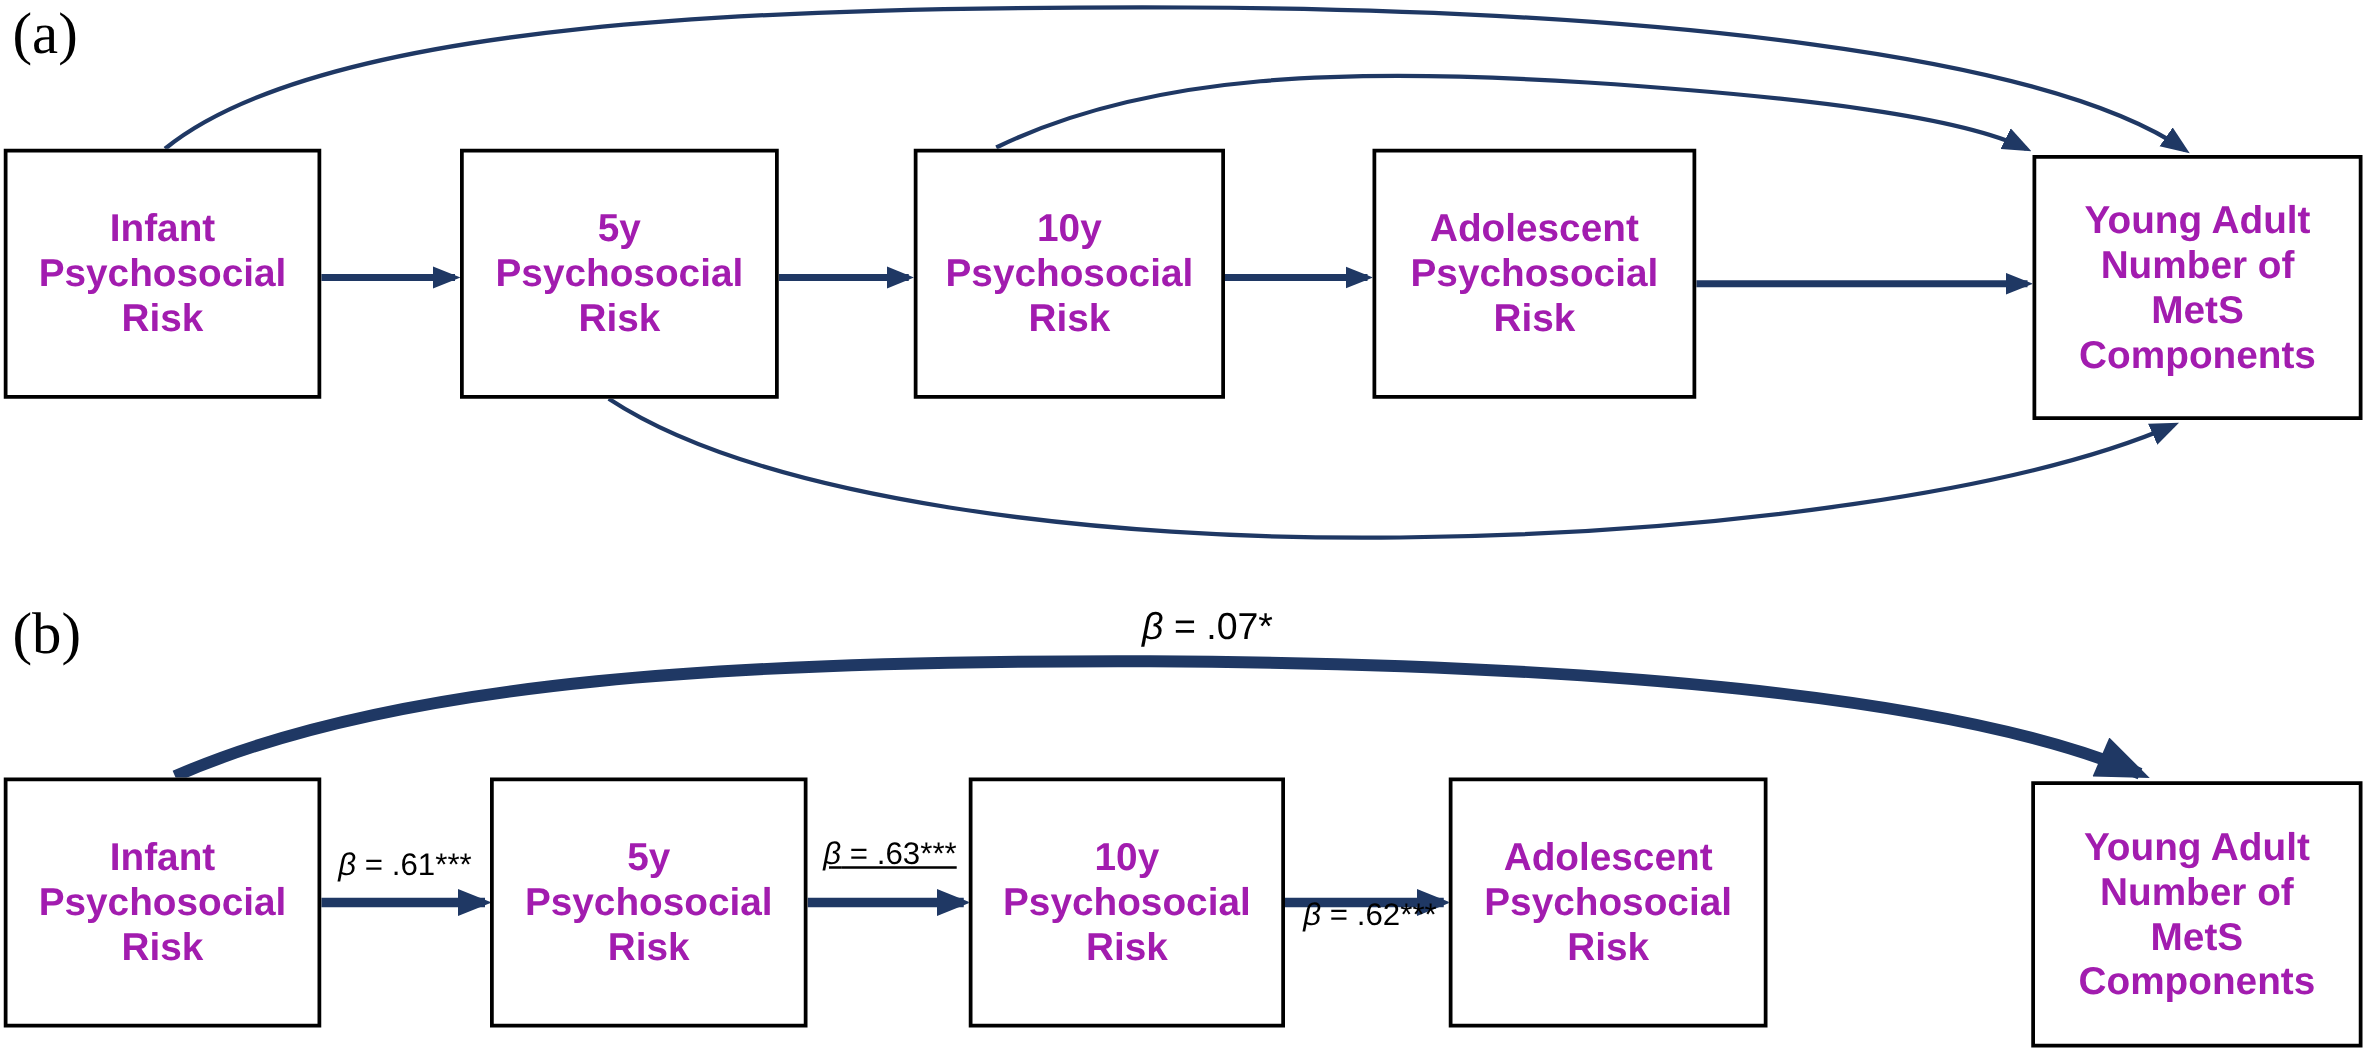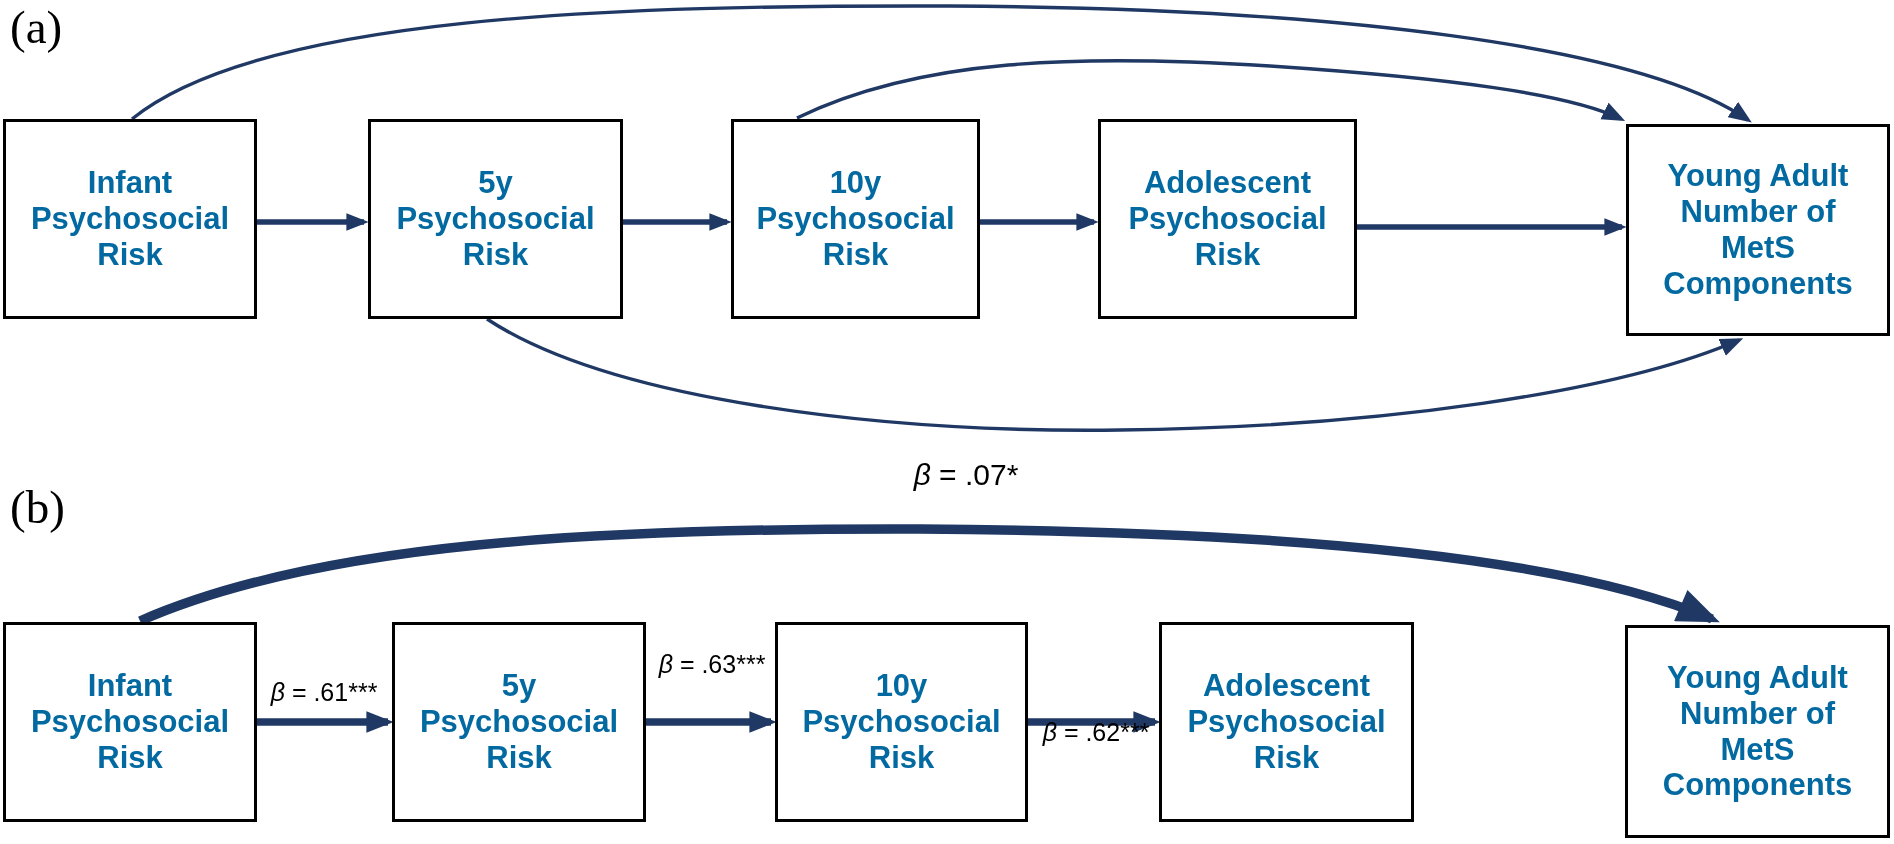--- a/index.html
+++ b/index.html
@@ -21,21 +21,21 @@
     box-sizing:border-box;
     background:#ffffff;
     border:3px solid #000000;
     display:flex;
     align-items:center;
     justify-content:center;
     text-align:center;
     font-weight:700;
     font-size:31px;
     line-height:1.16;
-    color:#0369a1;
+    color:#a21caf;
     white-space:pre-line;
   }
   .panel-label{
     position:absolute;
     font-family:"Liberation Serif", serif;
     font-size:47px;
     color:#000000;
     line-height:1;
   }
   .edge-label{
@@ -118,23 +118,23 @@
 Psychosocial
 Risk</div>
   <div class="node" style="left:1625px; top:625px; width:265px; height:213px;">Young Adult
 Number of
 MetS
 Components</div>
 
   <div class="edge-label" style="left:324px; top:679px;">
     <span class="beta">β</span><span> = .61***</span>
   </div>
-  <div class="edge-label" style="left:712px; top:651px;">
+  <div class="edge-label" style="left:712px; top:670px;text-decoration:underline;">
     <span class="beta">β</span><span> = .63***</span>
   </div>
   <div class="edge-label" style="left:1096px; top:719px;">
     <span class="beta">β</span><span> = .62***</span>
   </div>
-  <div class="edge-label" style="left:966px; top:458px; font-size:30px;">
+  <div class="edge-label" style="left:966px; top:485px; font-size:30px;">
     <span class="beta">β</span><span> = .07*</span>
   </div>
 
 </div>
 
 </body></html>

